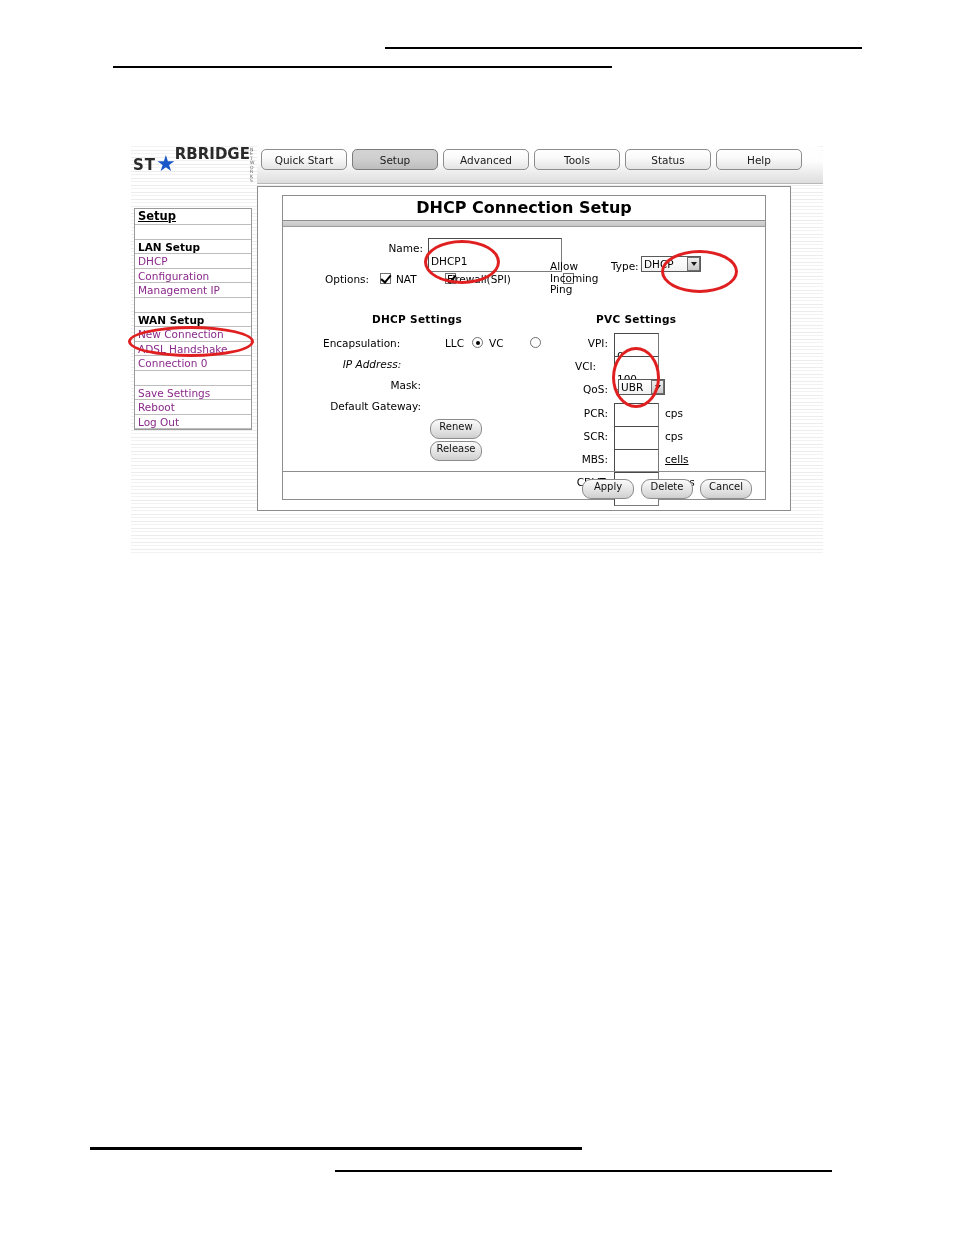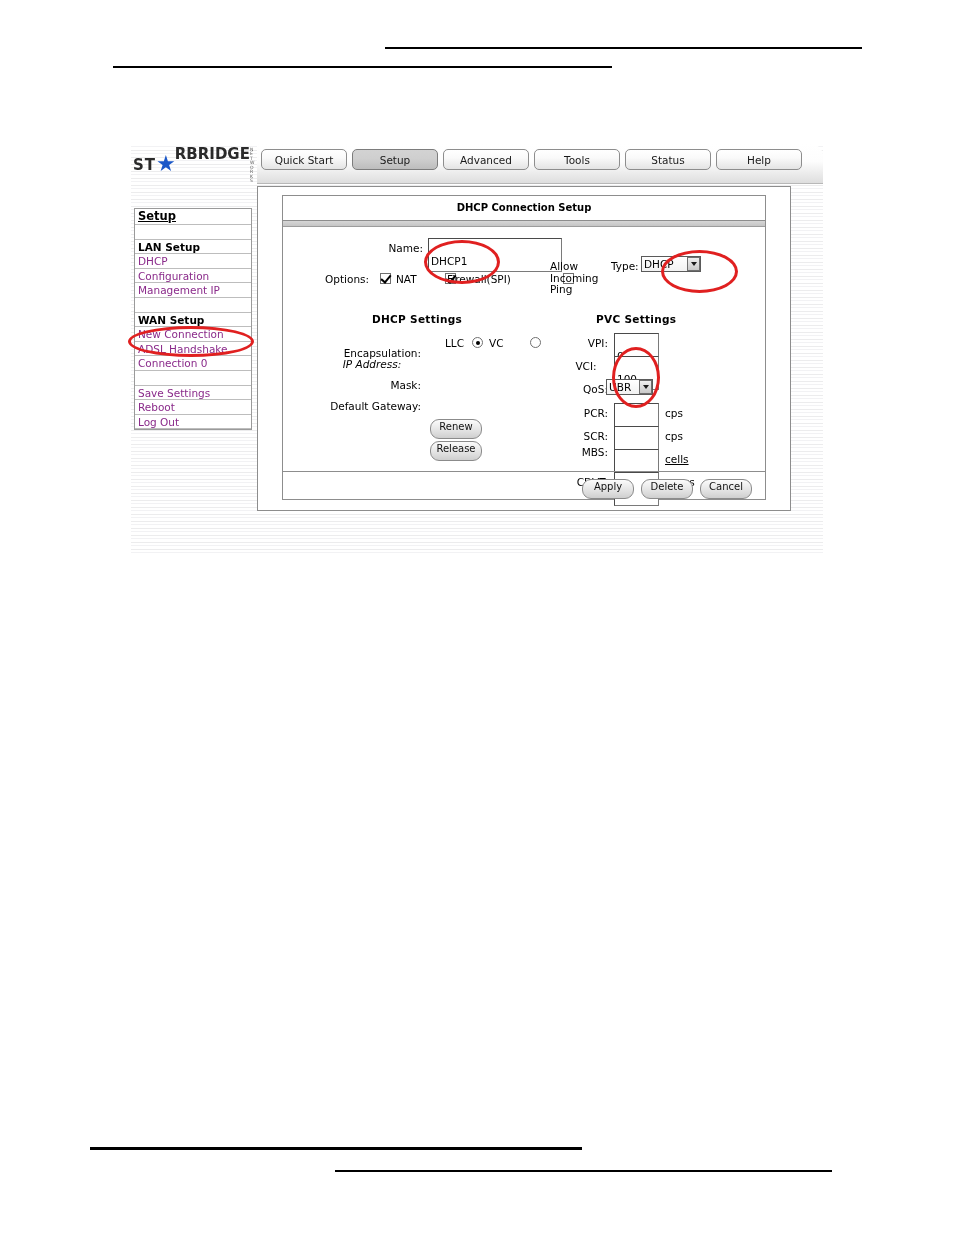--- a/index.html
+++ b/index.html
@@ -188,21 +188,21 @@
     border: 1px solid #8d8d8d;
     background: #ffffff;
     box-sizing: border-box;
   }
   #panel-title {
     height: 24px;
     line-height: 23px;
     text-align: center;
     font-family: "DejaVu Sans", sans-serif;
     font-weight: bold;
-    font-size: 10px;
+    font-size: 16px;
     color: #000;
     border-bottom: 1px solid #8d8d8d;
   }
   #panel-title-sep {
     height: 5px;
     background: linear-gradient(to bottom, #d6d6d6, #c5c5c5);
     border-bottom: 1px solid #9c9c9c;
   }
   #panel-body {
     position: relative;
@@ -417,21 +417,21 @@
         <div class="abs sel" style="left:358px; top:29px; width:60px;">
           <span class="sel-val">DHCP</span>
           <span class="sel-arrow">
               <i></i>
             </span>
         </div>
 
         
         <div class="abs sec-head" style="left:75px; top:86px;margin-left:14px;">DHCP Settings</div>
 
-        <div class="abs lbl" style="left:40px; top:120px; width:98px; text-align:right;">Encapsulation:</div>
+        <div class="abs lbl" style="left:40px; top:110px; width:98px; text-align:left;">Encapsulation:</div>
         <div class="abs rb on" style="left:146px; top:109px;"></div>
         <div class="abs lbl" style="left:162px; top:110px;">LLC</div>
         <div class="abs rb" style="left:190px; top:109px;"></div>
         <div class="abs lbl" style="left:206px; top:110px;">VC</div>
 
         <div class="abs lbl" style="left:40px; top:131px; width:98px; text-align:center;font-style:italic;">IP Address:</div>
         <div class="abs lbl" style="left:145px; top:131px; width:120px;"></div>
 
         <div class="abs lbl" style="left:40px; top:152px; width:98px; text-align:right;">Mask:</div>
         <div class="abs lbl" style="left:145px; top:152px; width:120px;"></div>
@@ -443,44 +443,44 @@
         <div class="abs btn" style="left:147px; top:214px; width:52px;">Release</div>
 
         
         <div class="abs sec-head" style="left:313px; top:86px;">PVC Settings</div>
 
         
         <div class="abs lbl" style="left:281px; top:110px; width:44px; text-align:right;">VPI:</div>
         <div class="abs txt" style="left:331px; top:106px; width:45px;">0</div>
 
         
-        <div class="abs lbl" style="left:281px; top:133px; width:44px; text-align:center;">VCI:</div>
+        <div class="abs lbl" style="left:292px; top:133px; width:44px; text-align:left;">VCI:</div>
         <div class="abs txt" style="left:331px; top:129px; width:45px;">100</div>
 
         
         <div class="abs lbl" style="left:281px; top:156px; width:44px; text-align:right;">QoS:</div>
-        <div class="abs sel" style="left:323px; top:152px; width:47px;">
+        <div class="abs sel" style="left:335px; top:152px; width:47px;">
           <span class="sel-val">UBR</span>
           <span class="sel-arrow">
               <i></i>
             </span>
         </div>
 
         
         <div class="abs lbl" style="left:281px; top:180px; width:44px; text-align:right;">PCR:</div>
         <div class="abs txt" style="left:331px; top:176px; width:45px;"></div>
         <div class="abs lbl" style="left:382px; top:180px;">cps</div>
 
         
         <div class="abs lbl" style="left:281px; top:203px; width:44px; text-align:right;">SCR:</div>
         <div class="abs txt" style="left:331px; top:199px; width:45px;"></div>
         <div class="abs lbl" style="left:382px; top:203px;">cps</div>
 
         
-        <div class="abs lbl" style="left:281px; top:219px; width:44px; text-align:right;">MBS:</div>
+        <div class="abs lbl" style="left:281px; top:226px; width:44px; text-align:right;">MBS:</div>
         <div class="abs txt" style="left:331px; top:222px; width:45px;"></div>
         <div class="abs lbl" style="left:382px; top:226px;text-decoration:underline;">cells</div>
 
         
         <div class="abs lbl" style="left:274px; top:249px; width:51px; text-align:right;">CDVT:</div>
         <div class="abs txt" style="left:331px; top:245px; width:45px;"></div>
         <div class="abs lbl" style="left:382px; top:249px;">usecs</div>
 
       </div>
 

